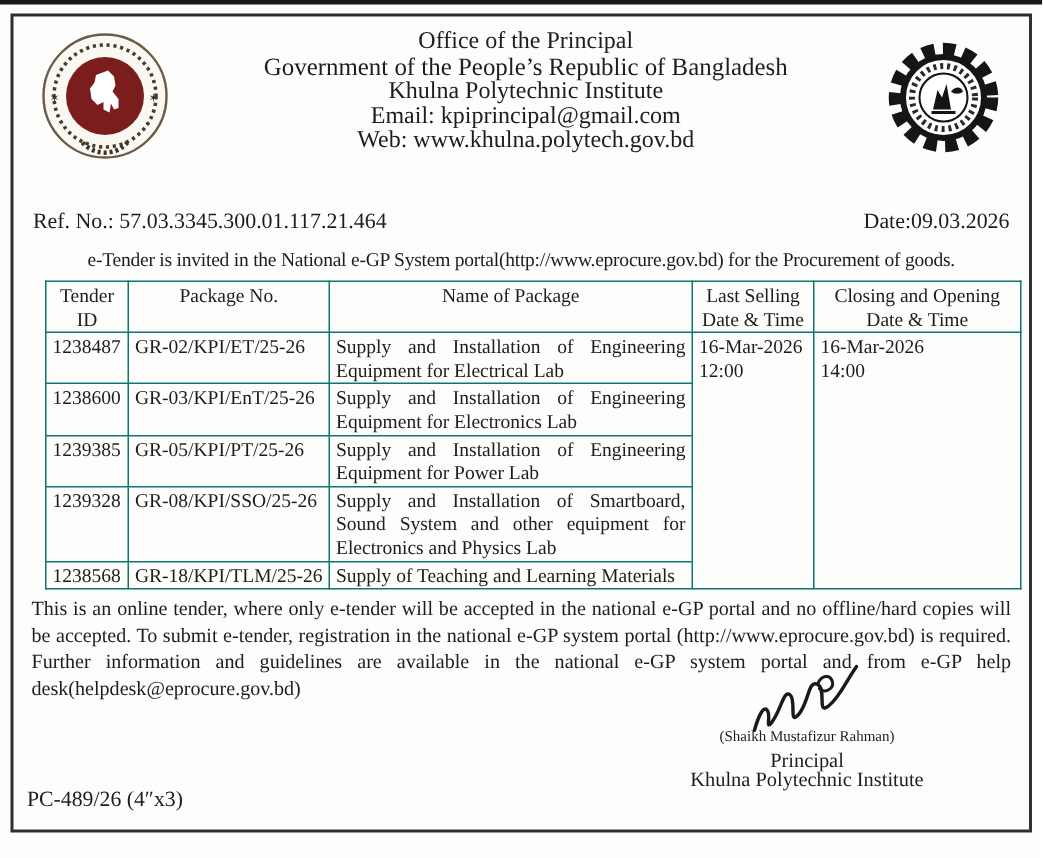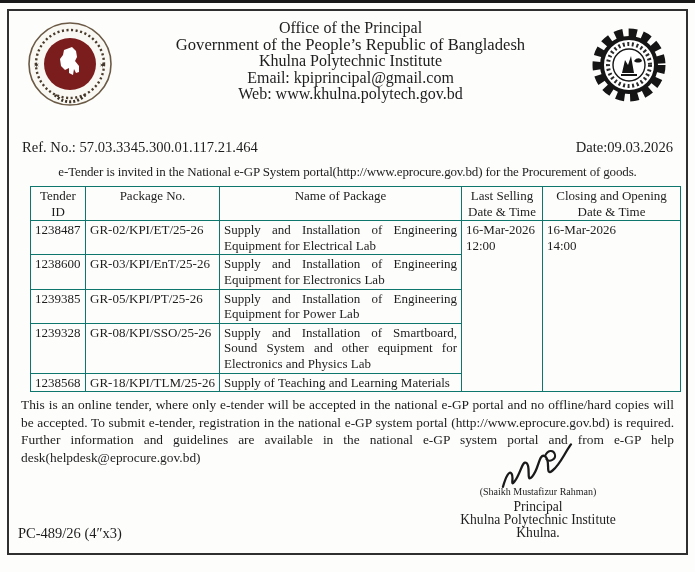--- a/index.html
+++ b/index.html
@@ -159,19 +159,18 @@
     <p class="body-par">This is an online tender, where only e-tender will be accepted in the national e-GP portal and no offline/hard copies will be accepted. To submit e-tender, registration in the national e-GP system portal (http://www.eprocure.gov.bd) is required.  Further information and guidelines are available in the national e-GP system portal and from e-GP help desk(helpdesk@eprocure.gov.bd)</p>
 
     <div class="signature">
       <svg class="scribble" width="90" height="46" viewBox="0 0 90 46">
         <path d="M8 40 C12 30 16 24 18 28 C20 32 15 41 20 36 C27 29 30 15 34 19 C38 23 31 39 38 33 C46 26 47 10 53 14 C59 18 50 35 59 29 C67 24 72 14 80 5" fill="none" stroke="#1a1a1a" stroke-width="2.3" stroke-linecap="round"></path>
         <path d="M53 14 C56 8 62 8 63 13 C64 18 57 21 54 17" fill="none" stroke="#1a1a1a" stroke-width="2" stroke-linecap="round"></path>
       </svg>
       <div class="sig-name">(Shaikh Mustafizur Rahman)</div>
       <div class="sig-line">Principal</div>
       <div class="sig-line">Khulna Polytechnic Institute</div>
-      <div class="sig-line">Khulna.</div>
     </div>
 
     <div class="print-code">PC-489/26 (4″x3)</div>
 
   </div>
 </div>
 
 </body></html>

